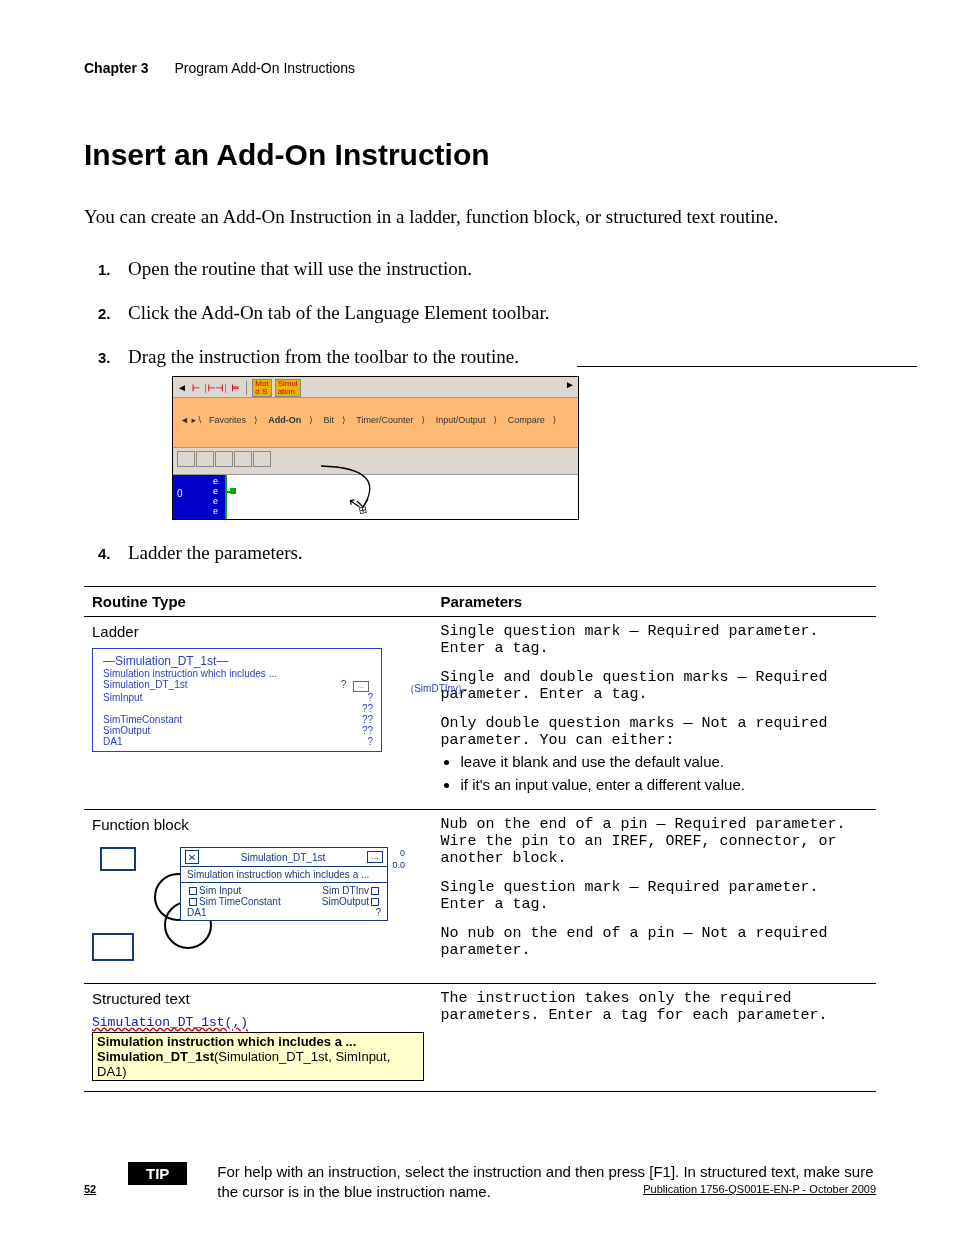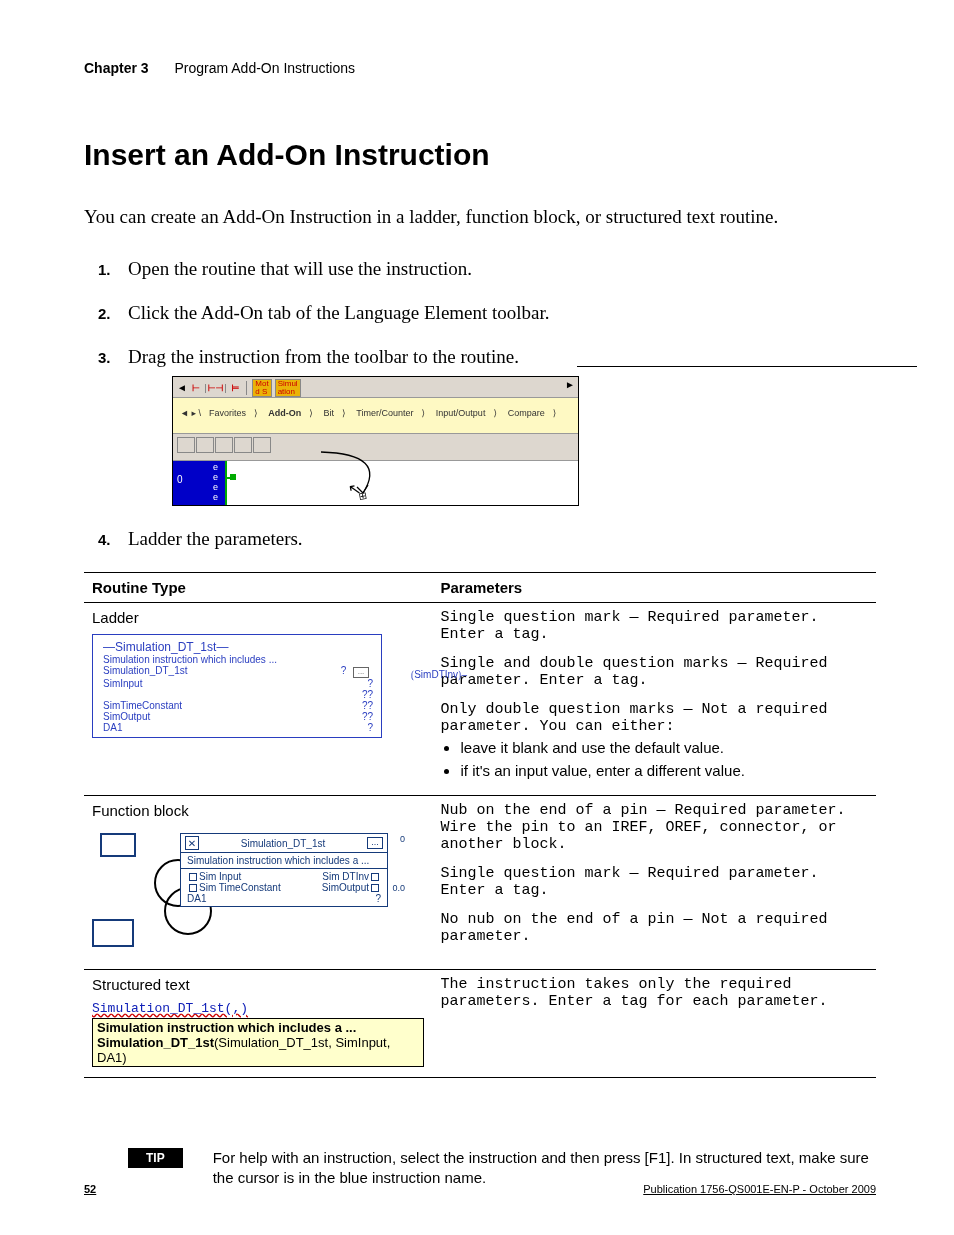--- a/index.html
+++ b/index.html
@@ -12,21 +12,21 @@
   .intro{font-size:19px;margin:0 0 30px 0;}
   ol.steps{list-style:none;padding:0;margin:0 0 10px 14px;}
   ol.steps li{font-size:19px;margin:0 0 22px 0;padding-left:30px;position:relative;}
   ol.steps li .num{position:absolute;left:0;font-weight:bold;font-family:Arial,Helvetica,sans-serif;font-size:15px;top:3px;}
   .fig{margin:8px 0 22px 44px;}
   .toolbar-fig{border:1px solid #000;width:405px;background:#ddd7cf;font-family:"MS Sans Serif",Arial,sans-serif;font-size:10px;line-height:1;}
   .toolbar-row1{background:#ddd7cf;padding:2px 4px 0;display:flex;align-items:center;gap:3px;height:18px;position:relative;}
   .tb-red{color:#c00;font-weight:bold;font-size:9px;}
   .tb-sm{border:1px solid #888;background:#eab308;padding:0 2px;font-size:8px;color:#c00;}
   .right-arrow{position:absolute;right:3px;top:3px;color:#000;}
-  .toolbar-row2{background:#fef9c3;padding:10px 3px;height:15px;border-top:1px solid #999;white-space:nowrap;overflow:hidden;}
+  .toolbar-row2{background:#fdba74;padding:17px 3px;height:15px;border-top:1px solid #999;white-space:nowrap;overflow:hidden;}
   .toolbar-row2 span{padding:0 4px;font-size:9px;color:#333;}
   .toolbar-row2 .active{font-weight:bold;}
   .toolbar-row3{background:#ddd7cf;padding:3px 4px;height:20px;border-top:1px solid #999;}
   .tb-i{border:1px solid #888;background:#ddd7cf;width:16px;height:14px;display:inline-block;margin-right:1px;}
   .canvas-area{background:#fff;height:44px;position:relative;border-top:1px solid #999;}
   .blue-block{position:absolute;left:0;top:0;width:52px;height:44px;background:#0000c8;border-right:2px solid #0a0;}
   .blue-block .lbl0{position:absolute;left:4px;top:14px;color:#fff;font-size:10px;}
   .blue-block .e{position:absolute;left:40px;color:#fff;font-size:9px;}
   .rail{position:absolute;left:52px;top:16px;height:0;border-top:2px solid #0a0;width:8px;}
   .node{position:absolute;left:57px;top:13px;width:6px;height:6px;background:#0a0;}
@@ -66,21 +66,21 @@
   .mag.m1{left:62px;top:30px;}
   .mag.m2{left:72px;top:58px;}
   .pin-nub{display:inline-block;width:6px;height:6px;border:1px solid #153a7a;vertical-align:middle;margin:0 2px;}
 
   .st-fig{margin-top:8px;font-family:"Courier New",monospace;font-size:13px;}
   .st-line1{color:#1020b8;text-decoration:underline wavy #c00;}
   .st-tooltip{border:1px solid #000;background:#ffffcc;padding:1px 4px;font-family:Arial,sans-serif;font-size:13px;display:inline-block;margin-top:2px;}
   .st-tooltip .b{font-weight:bold;}
 
   .tip-row{margin:70px 0 0 44px;display:flex;align-items:flex-start;gap:30px;}
-  .tip-badge{background:#000;color:#fff;font-family:Arial,sans-serif;font-weight:bold;font-size:12px;padding:3px 18px;flex:0 0 auto;}
+  .tip-badge{background:#000;color:#fff;font-family:Arial,sans-serif;font-weight:bold;font-size:15px;padding:3px 18px;flex:0 0 auto;}
   .tip-text{font-family:Arial,sans-serif;font-size:15px;line-height:1.35;}
 
   .footer{position:absolute;bottom:40px;left:84px;right:78px;display:flex;justify-content:space-between;font-family:Arial,sans-serif;font-size:11px;text-decoration:underline;}
   .footer .pn{font-weight:bold;}
 </style>
 </head>
 <body>
 
 <div class="page">
   <div class="header-line">
@@ -206,21 +206,21 @@
                   <span class="fb-dots">...</span>
                 </div>
             <div class="desc">Simulation instruction which includes a ...</div>
             <div class="pins">
               <div class="prow">
                     <span><span class="pin-nub"></span><span>Sim Input</span></span>
                 <span><span>Sim DTInv</span><span class="pin-nub"></span><span class="out-val" style="top:0;">0</span></span>
                   </div>
               <div class="prow">
                     <span><span class="pin-nub"></span><span>Sim TimeConstant</span></span>
-                <span><span>SimOutput</span><span class="pin-nub"></span><span class="out-val" style="top:12px;margin-top:37px;">0.0</span></span>
+                <span><span>SimOutput</span><span class="pin-nub"></span><span class="out-val" style="top:12px;">0.0</span></span>
                   </div>
               <div class="prow">
                     <span><span>DA1</span></span>
                     <span>?</span>
                   </div>
             </div>
           </div>
         </div>
       </td>
       <td>

